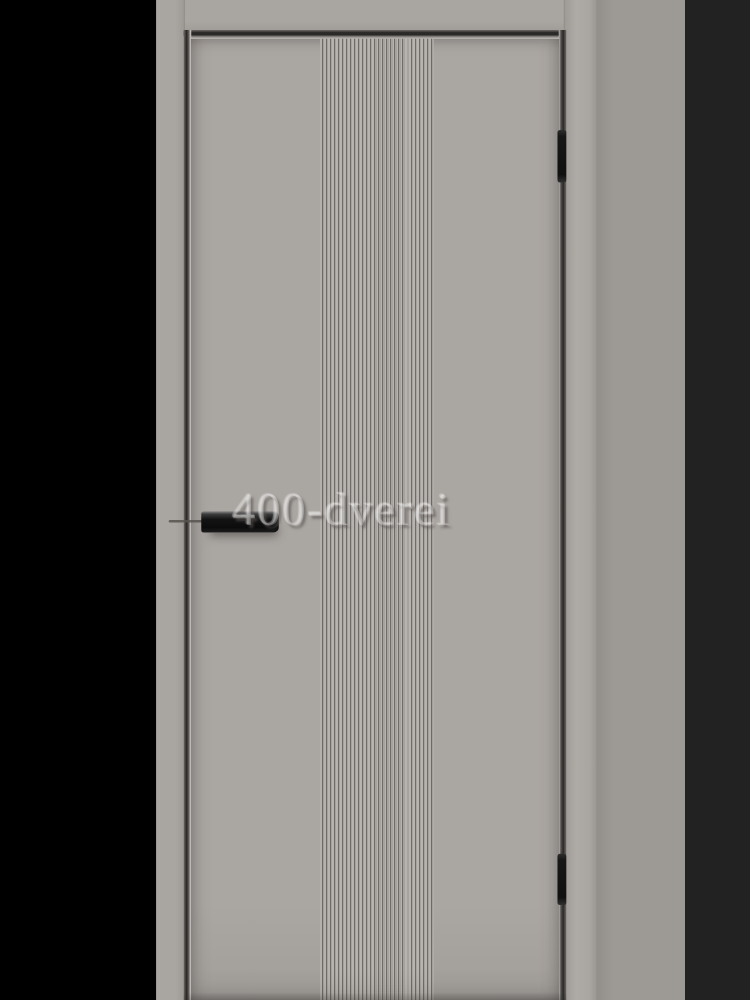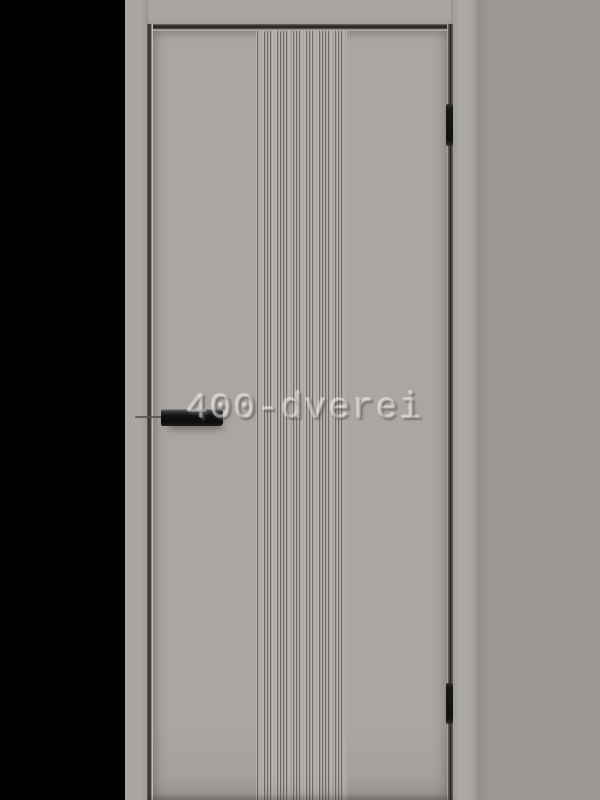--- a/index.html
+++ b/index.html
@@ -14,23 +14,23 @@
     --flute-mid:#a6a29e;
     --gap-dark:#2b2927;
     --gap-mid:#6e6a67;
     --edge-highlight:#c4c0bc;
     --hardware:#131313;
     --wm-fill:rgba(255,255,255,0.30);
     --wm-shadow:rgba(88,84,80,0.60);
   }
   html,body{margin:0;padding:0;background:#222;}
   .stage{
-    position:relative;width:600px;height:800px;overflow:hidden;
+    position:relative;width:548px;height:800px;overflow:hidden;
     background:var(--backdrop);
-    font-family:Liberation Mono, monospace;
+    font-family:Liberation Serif, serif;
   }
   .abs{position:absolute;}
 
   
   .letterbox-left{left:0;top:0;width:125px;height:800px;background:var(--letterbox);}
 
   
   .backdrop-right{
     left:477px;top:0;width:123px;height:800px;
     background:linear-gradient(to right,#928e8a 0px,var(--backdrop) 14px,var(--backdrop) 100%);

